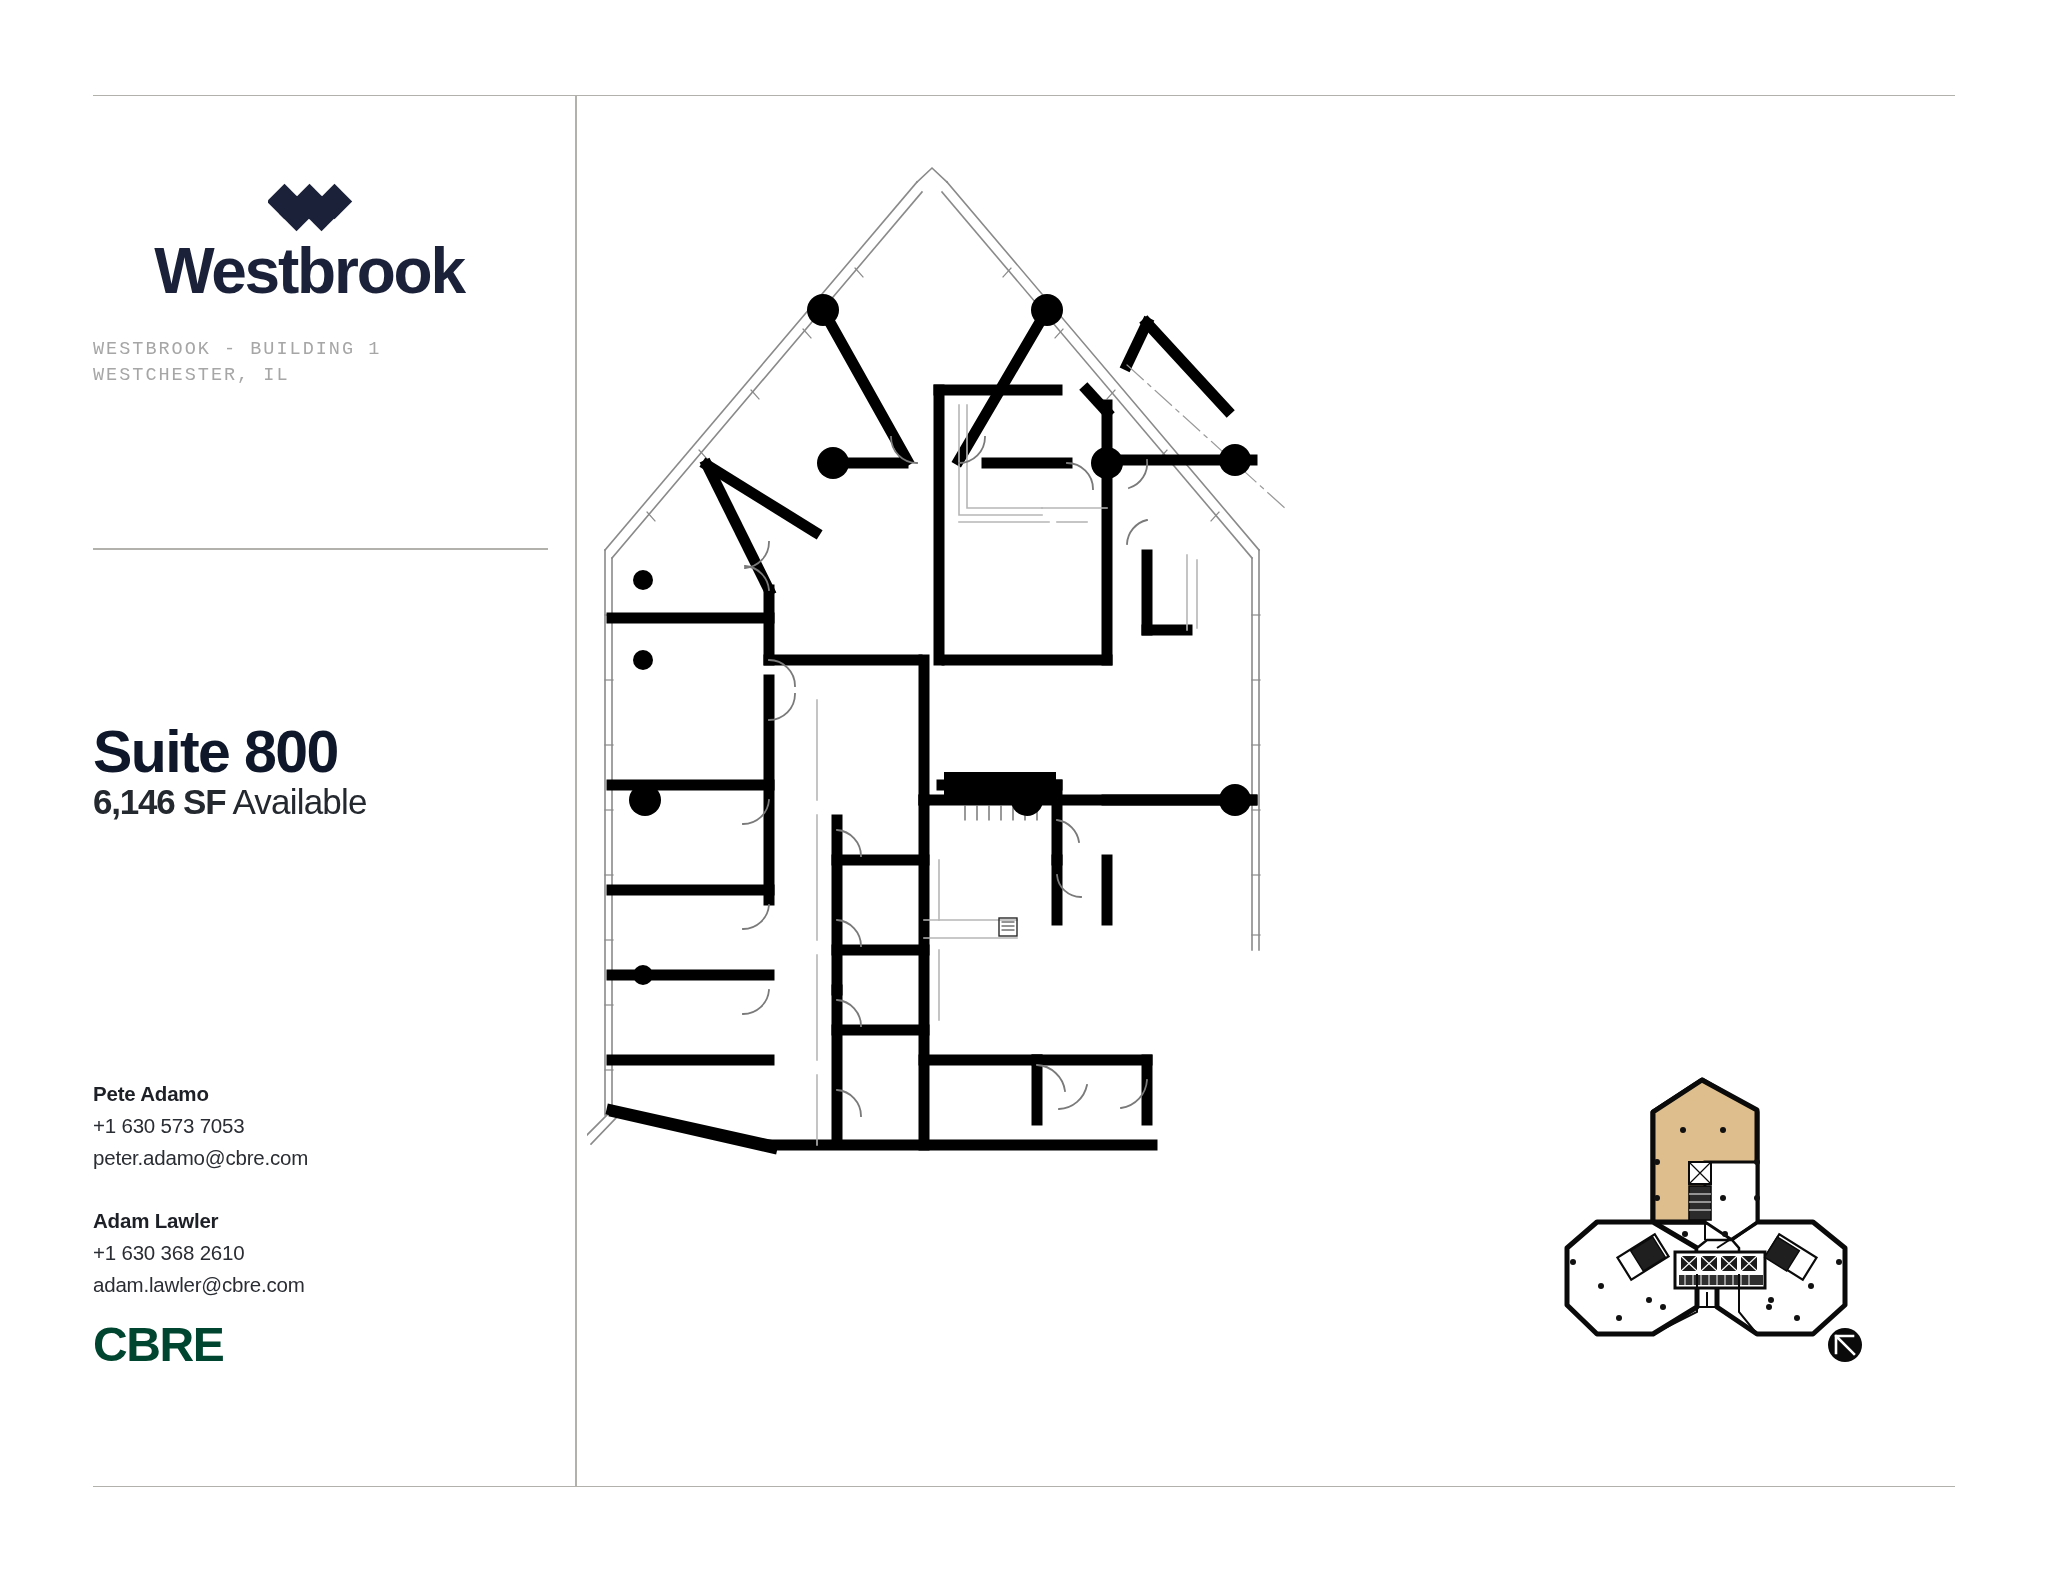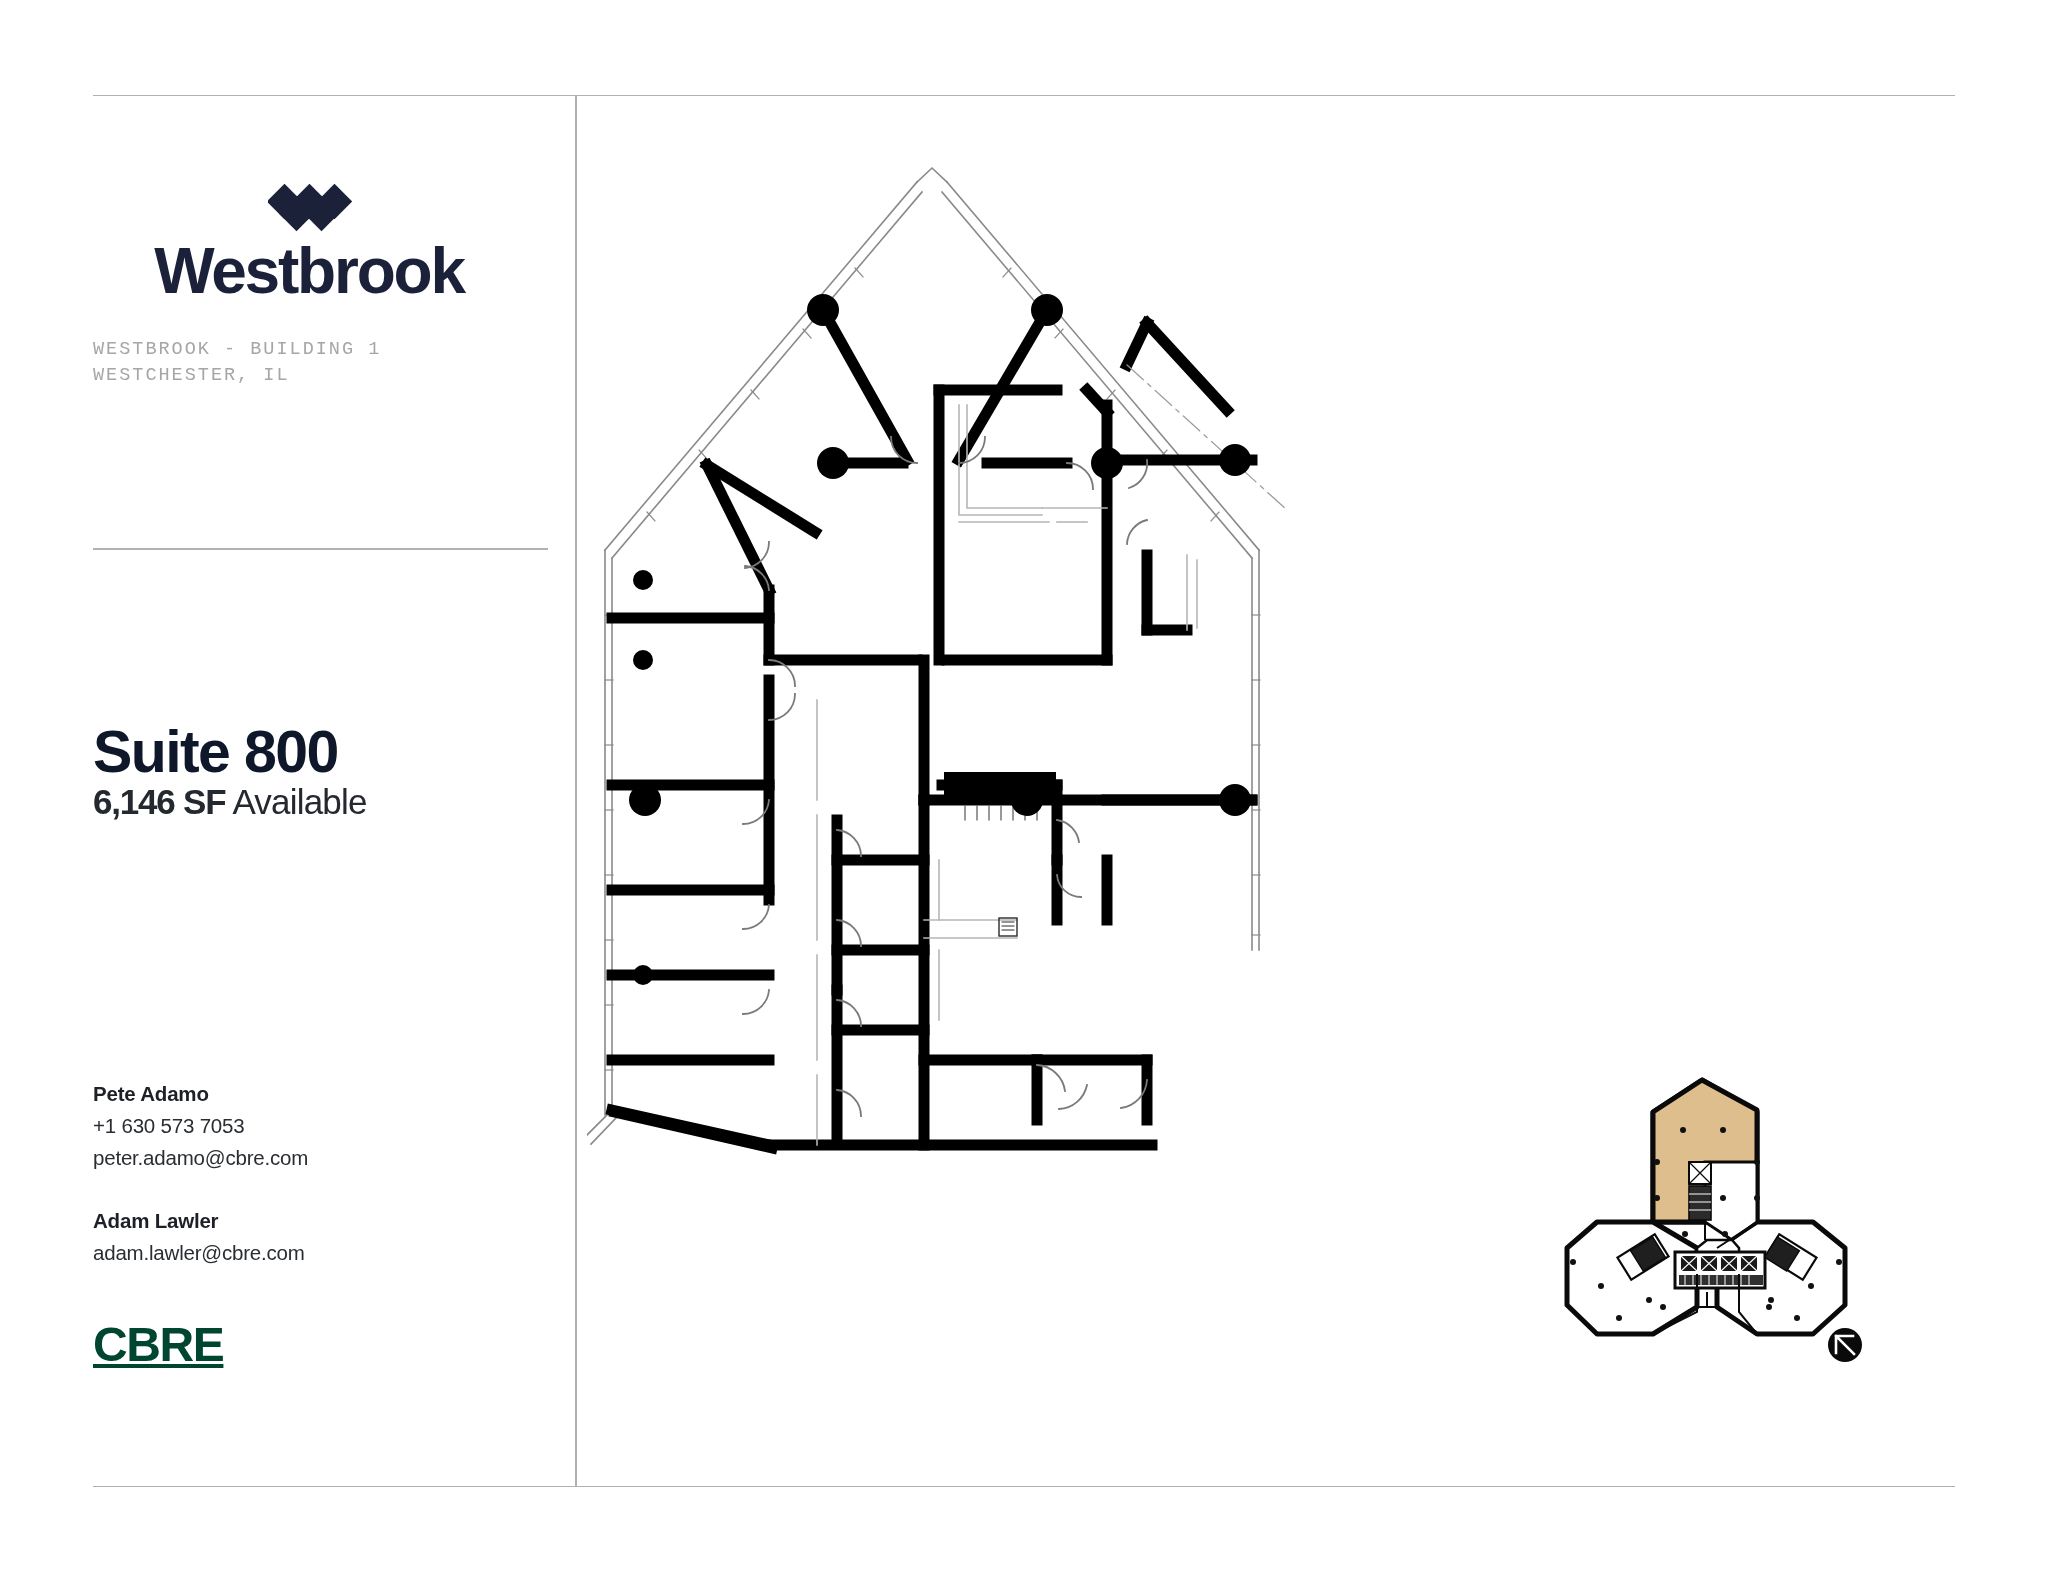--- a/index.html
+++ b/index.html
@@ -154,21 +154,20 @@
     left: 0px;
     top: 1243px;
   }
   #cbre-text {
     font-size: 48px;
     font-weight: bold;
     letter-spacing: -1.4px;
     color: #00452f;
     font-family: "Liberation Sans", sans-serif;
     line-height: 1;
-    text-decoration: underline;
   }
 
   
   #plan-panel {
     position: absolute;
     left: 577px;
     top: 95px;
     width: 1378px;
     height: 1392px;
   }
@@ -218,20 +217,21 @@
   </div>
 
   <div id="contacts-block">
     <div class="contact">
       <div class="contact-name">Pete Adamo</div>
       <div class="contact-phone">+1 630 573 7053</div>
       <div class="contact-email">peter.adamo@cbre.com</div>
     </div>
     <div class="contact">
       <div class="contact-name">Adam Lawler</div>
+      <div class="contact-phone">+1 630 368 2610</div>
       <div class="contact-email">adam.lawler@cbre.com</div>
     </div>
   </div>
 
   <div id="cbre-logo">
     <div id="cbre-text">CBRE</div>
   </div>
 
 </div>
 

